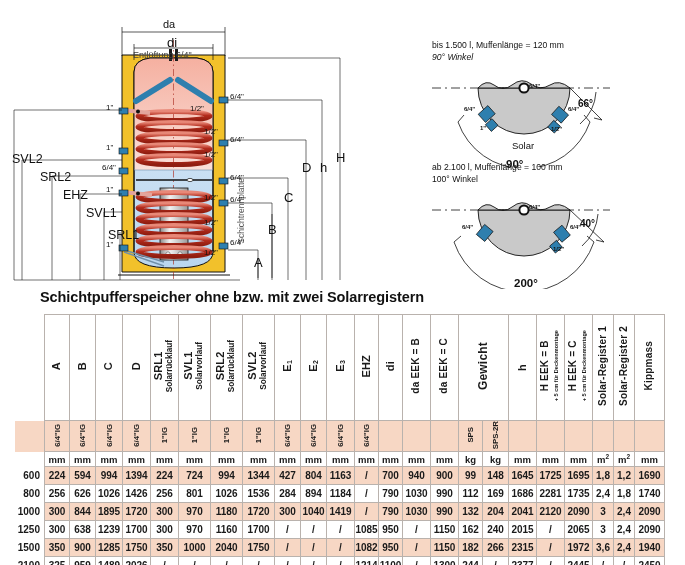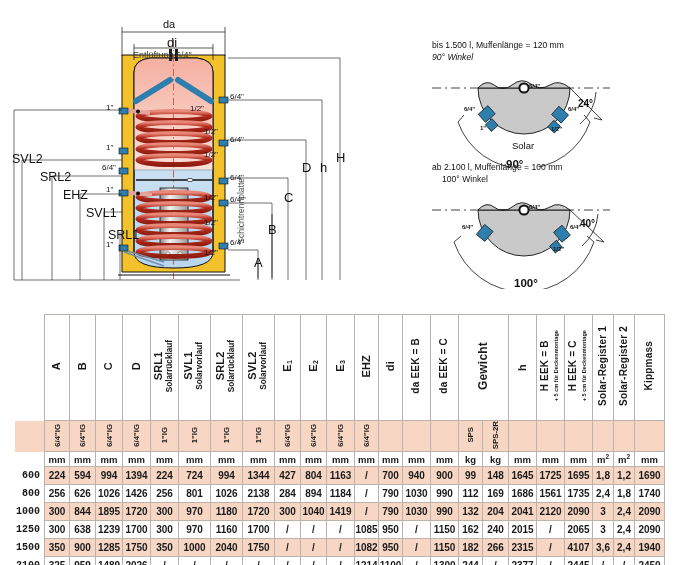--- a/index.html
+++ b/index.html
@@ -36,21 +36,20 @@
     padding:0;text-align:center;vertical-align:middle;
     font-weight:bold;color:#1a1a1a;
     font-family:"Liberation Sans", sans-serif;
   }
   
   .rowlabel{
     border:none !important;
     text-align:right;padding-right:4px;
     font-size:10.5px;font-weight:bold;background:transparent;
     width:25px;
-    font-family:Liberation Mono, monospace;
   }
   .corner{border:none !important;background:transparent;}
 
   
   thead .hmain{
     height:100px;background:#ffffff;
     padding:2px 0 3px 0;
   }
   .vlab{
     writing-mode:vertical-rl;transform:rotate(180deg);
@@ -295,60 +294,61 @@
         <path d="M28 60 A70 70 0 0 0 160 60" fill="none" stroke="#111" stroke-width="0.8"></path>
         <line x1="28" y1="60" x2="34" y2="53" stroke="#111" stroke-width="0.8"></line>
         <line x1="160" y1="60" x2="154" y2="53" stroke="#111" stroke-width="0.8"></line>
 
         <path d="M166 30 A46 46 0 0 1 150 62" fill="none" stroke="#111" stroke-width="0.8"></path>
         <line x1="140" y1="26" x2="172" y2="58" stroke="#111" stroke-width="0.8"></line>
         <line x1="172" y1="58" x2="164" y2="56" stroke="#111" stroke-width="0.8"></line>
       </svg>
 
       <div class="insnum" style="left:76px;top:118px;">90°</div>
-      <div class="insang" style="left:148px;top:58px;">24°</div>
+      <div class="insang" style="left:148px;top:58px;">66°</div>
       <div class="inssolar" style="left:82px;top:100px;">Solar</div>
       <div class="inslbl" style="left:99px;top:43px;">6/4"</div>
       <div class="inslbl" style="left:34px;top:66px;">6/4"</div>
       <div class="inslbl" style="left:50px;top:85px;">1"</div>
       <div class="inslbl" style="left:138px;top:66px;">6/4"</div>
       <div class="inslbl" style="left:121px;top:86px;">1/2"</div>
     </div>
 
     <div style="position:absolute;left:0;top:122px;width:255px;height:125px;">
       <div class="inscap" style="left:2px;top:0px;">ab 2.100 l, Muffenlänge = 100 mm</div>
-      <div class="inscap" style="left:12px;top:12px;">100° Winkel</div>
+      <div class="inscap" style="left:2px;top:12px;">100° Winkel</div>
 
       <svg width="255" height="105" viewBox="0 0 255 105" style="position:absolute;left:0;top:22px;">
         <line x1="2" y1="26" x2="180" y2="26" stroke="#111" stroke-width="0.8" stroke-dasharray="9,4,2,4"></line>
         <path d="M48 26 L140 26 A46 46 0 0 1 48 26 Z" fill="#c9c9c9" stroke="#111" stroke-width="0.9"></path>
         <path d="M48 26 q8 -9 16 -3 q9 7 18 0 q10 -8 19 -1 q9 7 19 1 q9 -6 20 3 z" fill="#c9c9c9" stroke="#111" stroke-width="0.9"></path>
         <circle cx="94" cy="26" r="4.6" fill="#fff" stroke="#111" stroke-width="2"></circle>
         <g stroke="#111" stroke-width="0.7">
           <rect x="48" y="44" width="13" height="11" fill="#2e7fae" transform="rotate(-50 54 49)"></rect>
           <rect x="126" y="44" width="13" height="11" fill="#2e7fae" transform="rotate(50 132 49)"></rect>
           <rect x="122" y="58" width="9" height="9" fill="#2e7fae" transform="rotate(50 126 62)"></rect>
         </g>
         <path d="M24 58 A74 74 0 0 0 164 58" fill="none" stroke="#111" stroke-width="0.8"></path>
         <line x1="24" y1="58" x2="31" y2="52" stroke="#111" stroke-width="0.8"></line>
         <line x1="164" y1="58" x2="157" y2="52" stroke="#111" stroke-width="0.8"></line>
         <path d="M168 30 A48 48 0 0 1 152 62" fill="none" stroke="#111" stroke-width="0.8"></path>
         <line x1="140" y1="26" x2="174" y2="58" stroke="#111" stroke-width="0.8"></line>
         <line x1="174" y1="58" x2="166" y2="56" stroke="#111" stroke-width="0.8"></line>
       </svg>
 
-      <div class="insnum" style="left:84px;top:115px;">100°</div>
+      <div class="insnum" style="left:84px;top:115px;">200°</div>
       <div class="insang" style="left:150px;top:56px;">40°</div>
       <div class="inslbl" style="left:99px;top:42px;">6/4"</div>
       <div class="inslbl" style="left:32px;top:62px;">6/4"</div>
       <div class="inslbl" style="left:140px;top:62px;">6/4"</div>
       <div class="inslbl" style="left:123px;top:84px;">1/2"</div>
     </div>
   </div>
 
+  <div id="title">Schichtpufferspeicher ohne bzw. mit zwei Solarregistern</div>
 
   <div id="tablewrap">
     <table>
       <colgroup id="cg">
           <col style="width: 25px;">
           <col style="width: 25px;">
           <col style="width: 26px;">
           <col style="width: 27px;">
           <col style="width: 28px;">
           <col style="width: 28px;">
@@ -479,32 +479,32 @@
           </tr>
           <tr class="dat even">
             <td class="rowlabel">800</td>
             <td>256</td>
             <td>626</td>
             <td>1026</td>
             <td>1426</td>
             <td>256</td>
             <td>801</td>
             <td>1026</td>
-            <td>2138</td>
+            <td>1536</td>
             <td>284</td>
             <td>894</td>
             <td>1184</td>
             <td>/</td>
             <td>790</td>
             <td>1030</td>
             <td>990</td>
             <td>112</td>
             <td>169</td>
             <td>1686</td>
-            <td>1561</td>
+            <td>2281</td>
             <td>1735</td>
             <td>2,4</td>
             <td>1,8</td>
             <td>1740</td>
           </tr>
           <tr class="dat odd">
             <td class="rowlabel">1000</td>
             <td>300</td>
             <td>844</td>
             <td>1895</td>
@@ -569,21 +569,21 @@
             <td>/</td>
             <td>/</td>
             <td>1082</td>
             <td>950</td>
             <td>/</td>
             <td>1150</td>
             <td>182</td>
             <td>266</td>
             <td>2315</td>
             <td>/</td>
-            <td>4107</td>
+            <td>1972</td>
             <td>3,6</td>
             <td>2,4</td>
             <td>1940</td>
           </tr>
           <tr class="dat even">
             <td class="rowlabel">2100</td>
             <td>325</td>
             <td>959</td>
             <td>1489</td>
             <td>2026</td>

